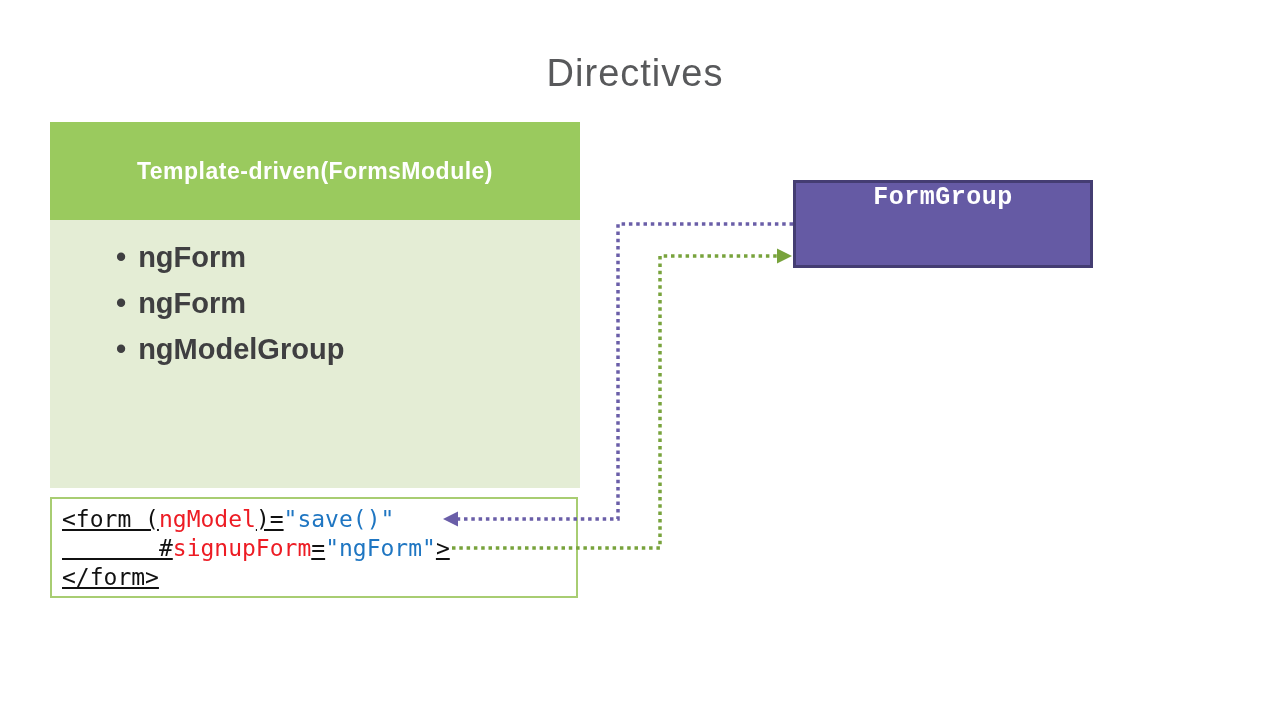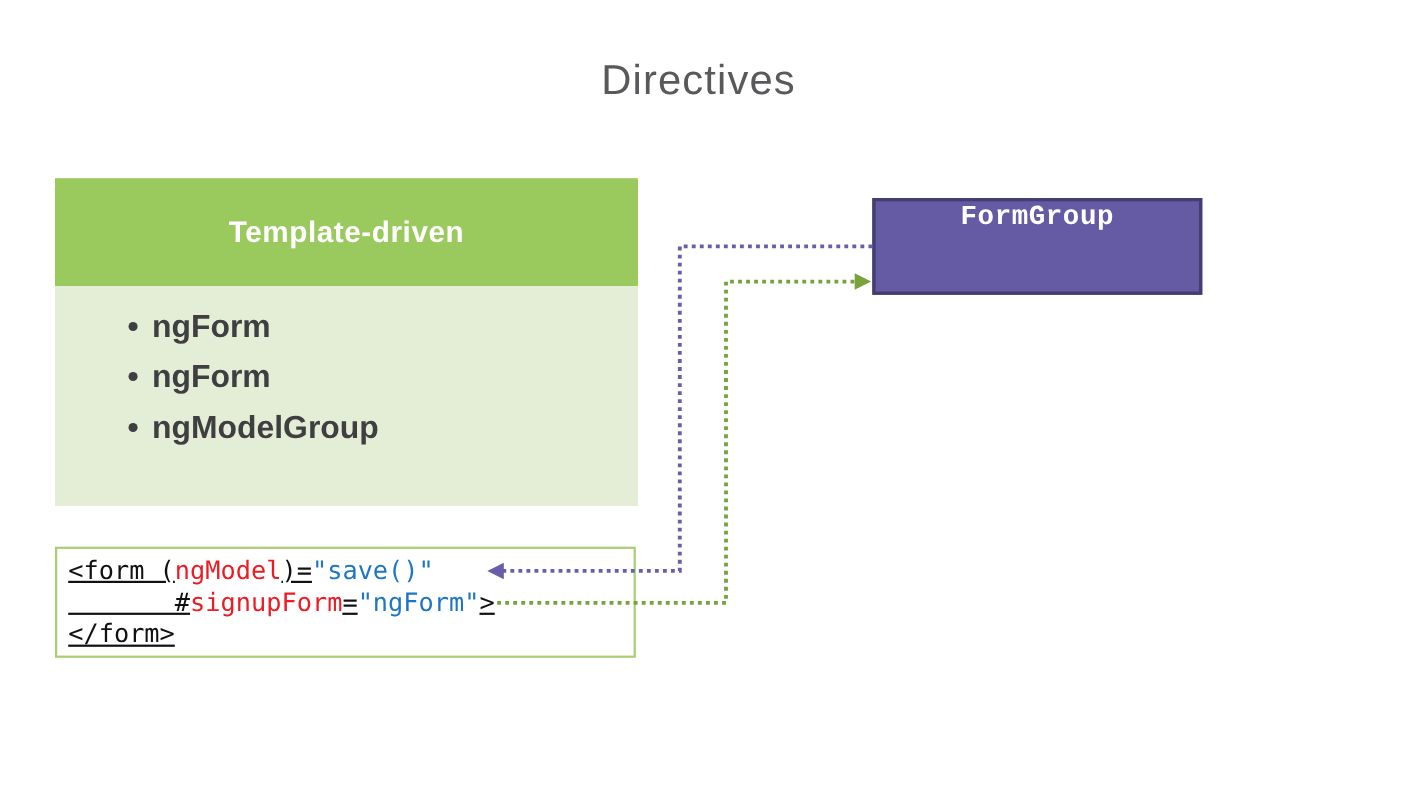--- a/index.html
+++ b/index.html
@@ -38,30 +38,29 @@
     width: 530px;
   }
   .panel-header {
     background: var(--c-header-bg, #9ACA5E);
     color: var(--c-header-text, #FFFFFF);
     height: 98px;
     display: flex;
     flex-direction: row;
     justify-content: center;
     align-items: center;
-    font-size: 27px;
+    font-size: 23px;
     font-weight: bold;
     line-height: 38px;
     letter-spacing: 0.5px;
-    margin-top: 40px;
   }
   .panel-header span { display: block; }
   .panel-body {
     background: var(--c-body-bg, #E4EDD5);
-    height: 200px;
+    height: 268px;
     box-sizing: border-box;
     padding: 14px 12px 0 66px;
   }
   .directive-list {
     list-style: none;
     margin: 0;
     padding: 0;
   }
   .directive-list li {
     font-size: 29px;
@@ -142,20 +141,21 @@
 </head>
 <body>
 
 <div class="slide">
 
   <h1 class="title">Directives</h1>
 
   <section class="panel">
     <header class="panel-header">
       <span>Template-driven</span>
+      <span>(FormsModule)</span>
     </header>
     <div class="panel-body">
       <ul class="directive-list">
           <li>ngForm</li>
           <li>ngForm</li>
           <li>ngModelGroup</li>
         </ul>
     </div>
   </section>
 

